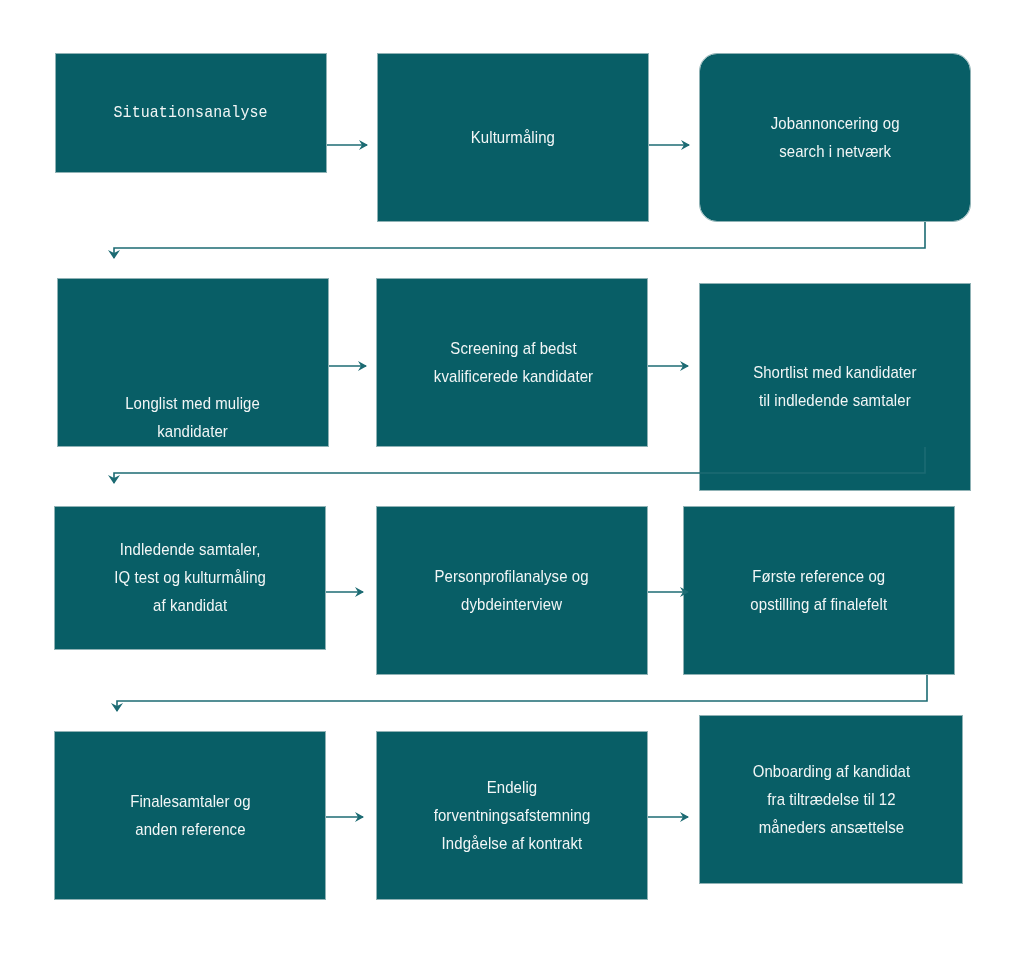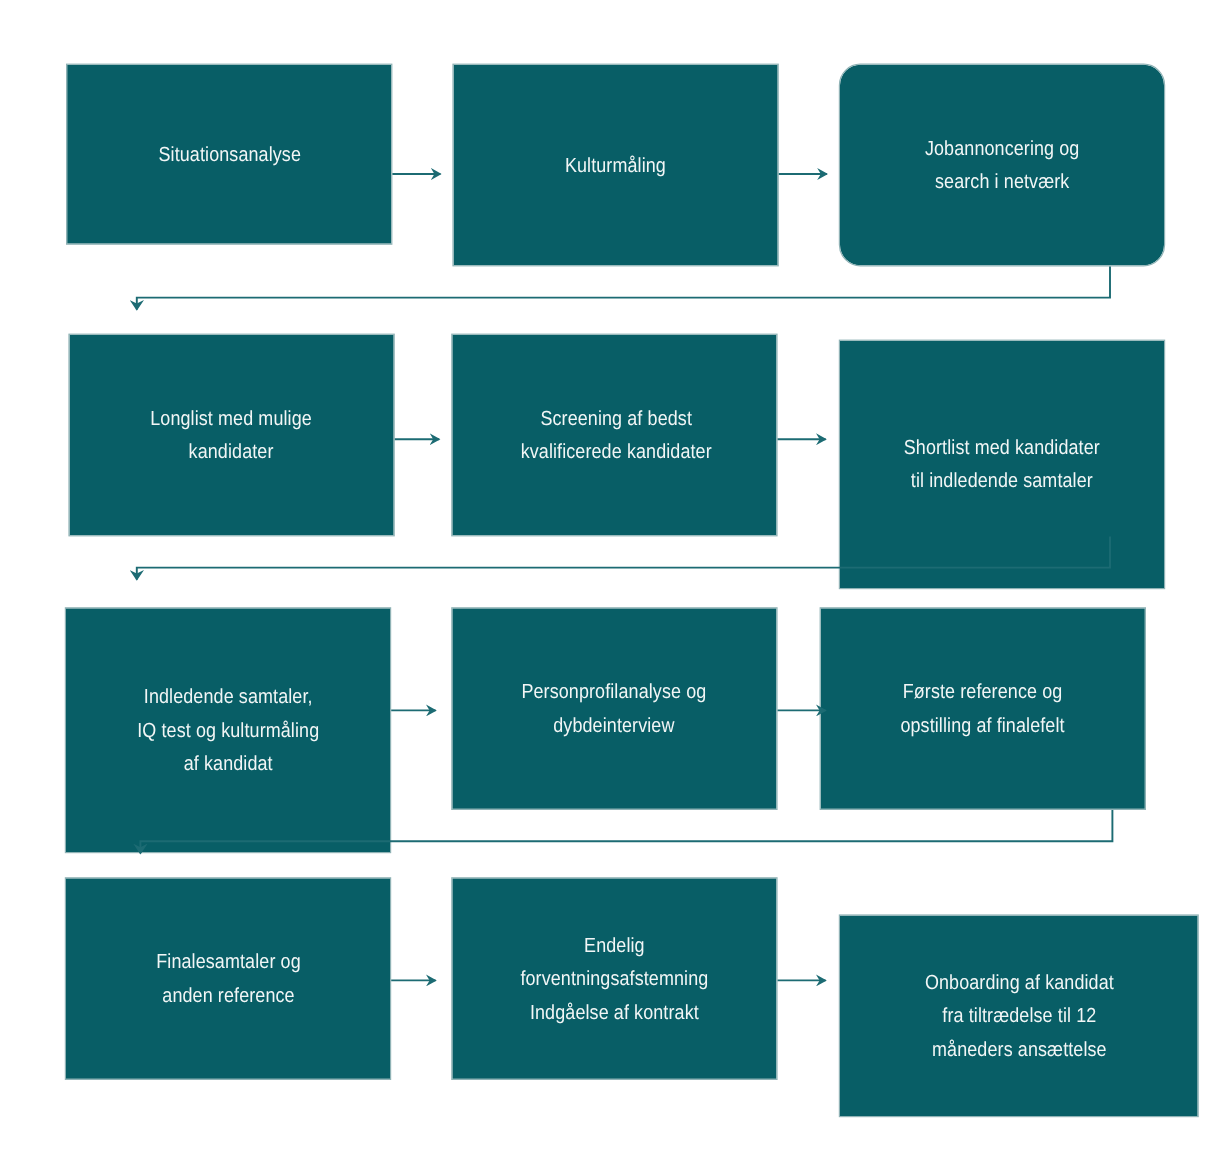--- a/index.html
+++ b/index.html
@@ -13,45 +13,45 @@
       font-size: 17px; line-height: 28px; letter-spacing: 0.1px;
       outline: 1px solid #8fb2b5;
     }
     .box span { white-space: pre-line; display: block; transform: scaleX(0.88); }
     svg.connectors { position: absolute; left: 0; top: 0; }
   </style>
 </head>
 <body>
 
 <div>
-  <div class="box" style="left:56px;top:54px;width:270px;height:149px;">
+  <div class="box" style="left:56px;top:54px;width:270px;height:118px;font-family:Liberation Mono, monospace;">
       <span>Situationsanalyse</span>
     </div>
   <div class="box" style="left:378px;top:54px;width:270px;height:167px;">
       <span>Kulturmåling</span>
     </div>
   <div class="box" style="left:700px;top:54px;width:270px;height:167px;border-radius:17px;">
       <span>Jobannoncering og
 search i netværk</span>
     </div>
 
-  <div class="box" style="left:58px;top:279px;width:270px;height:167px;">
+  <div class="box" style="left:58px;top:279px;width:270px;height:167px;align-items:flex-end;">
       <span>Longlist med mulige
 kandidater</span>
     </div>
   <div class="box" style="left:377px;top:279px;width:270px;height:167px;padding-left:20px;">
       <span>Screening af bedst
 kvalificerede kandidater</span>
     </div>
   <div class="box" style="left:700px;top:284px;width:270px;height:206px;">
       <span>Shortlist med kandidater
 til indledende samtaler</span>
     </div>
 
-  <div class="box" style="left:55px;top:507px;width:270px;height:203px;">
+  <div class="box" style="left:55px;top:507px;width:270px;height:142px;">
       <span>Indledende samtaler,
 IQ test og kulturmåling
 af kandidat</span>
     </div>
   <div class="box" style="left:377px;top:507px;width:270px;height:167px;justify-content:center;">
       <span>Personprofilanalyse og
 dybdeinterview</span>
     </div>
   <div class="box" style="left:684px;top:507px;width:270px;height:167px;">
       <span>Første reference og
@@ -60,21 +60,21 @@
 
   <div class="box" style="left:55px;top:732px;width:270px;height:167px;">
       <span>Finalesamtaler og
 anden reference</span>
     </div>
   <div class="box" style="left:377px;top:732px;width:270px;height:167px;">
       <span>Endelig
 forventningsafstemning
 Indgåelse af kontrakt</span>
     </div>
-  <div class="box" style="left:700px;top:763px;width:298px;height:167px;">
+  <div class="box" style="left:700px;top:716px;width:262px;height:167px;">
       <span>Onboarding af kandidat
 fra tiltrædelse til 12
 måneders ansættelse</span>
     </div>
 
   <svg class="connectors" width="1024" height="959">
     <defs>
       <marker id="arr-r" markerWidth="10" markerHeight="10" refX="8" refY="5" orient="auto" markerUnits="userSpaceOnUse">
         <path d="M0,0 L9,5 L0,10 L3,5 Z" fill="#1c6b73"></path>
       </marker>

